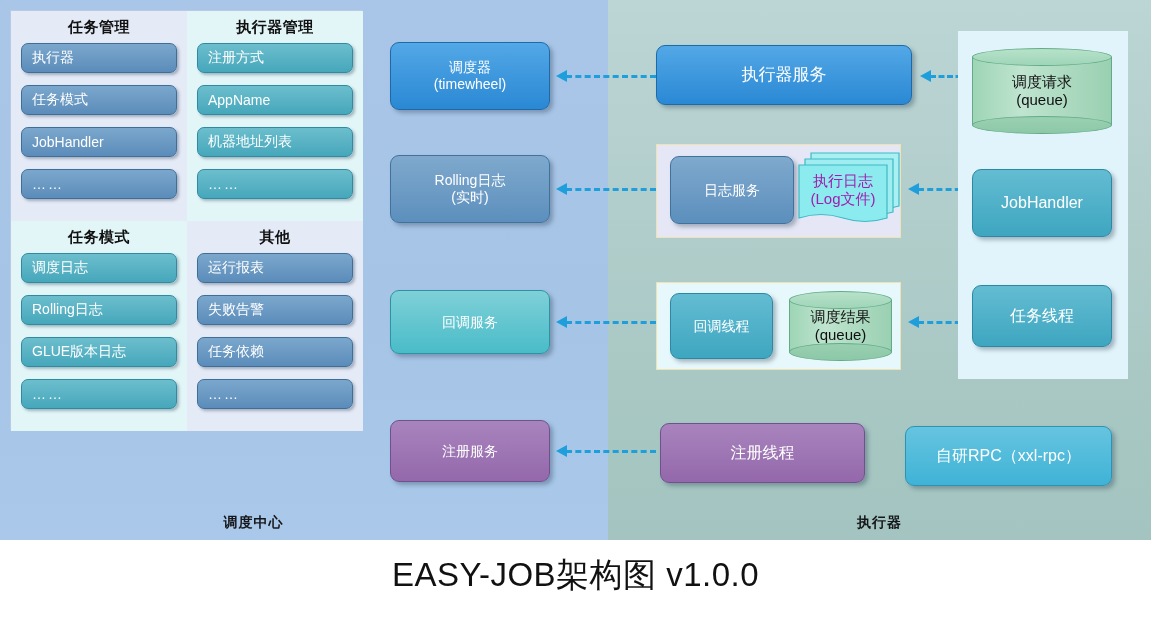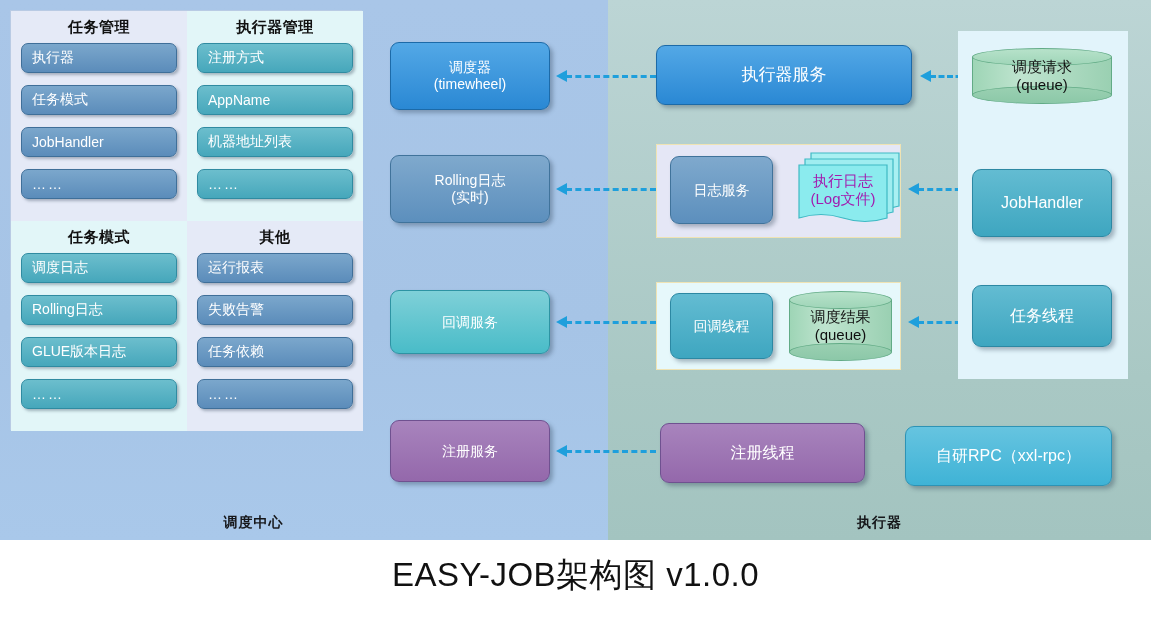--- a/index.html
+++ b/index.html
@@ -239,21 +239,21 @@
   <div class="arrow" style="left:908px;top:316px;width:62px;">
     <div class="head"></div>
       <div class="line"></div>
   </div>
 
   <div class="node n-blue" style="left:656px;top:45px;width:256px;height:60px;font-size:17px;">
     <span>执行器服务</span>
   </div>
 
   <div class="frame" id="log-frame"></div>
-  <div class="node n-steel small" style="left:670px;top:156px;width:103px;height:68px;">
+  <div class="node n-steel small" style="left:670px;top:156px;width:124px;height:68px;">
     <span>日志服务</span>
   </div>
   <div class="docstack" style="left:789px;top:150px;width:114px;height:82px;">
     <svg width="114" height="82" viewBox="0 0 114 82">
       <g stroke="#3fb9c4" stroke-width="1.2">
         <path d="M22,3 H110 V56 Q88,63 66,56 Q44,49 22,56 Z" fill="#a9f0f2"></path>
         <path d="M16,9 H104 V62 Q82,69 60,62 Q38,55 16,62 Z" fill="#9fedf0"></path>
         <path d="M10,15 H98 V68 Q76,75 54,68 Q32,61 10,68 Z" fill="#8bebee"></path>
       </g>
     </svg>
@@ -267,21 +267,21 @@
   </div>
   <div class="cyl" style="left:789px;top:291px;width:103px;height:70px;">
     <div class="body"></div>
     <div class="bot"></div>
     <div class="top"></div>
     <div class="cap">调度结果
 (queue)</div>
   </div>
 
   <div class="frame" id="exec-frame"></div>
-  <div class="cyl" style="left:972px;top:48px;width:140px;height:56px;">
+  <div class="cyl" style="left:972px;top:48px;width:140px;height:86px;">
     <div class="body"></div>
     <div class="bot"></div>
     <div class="top"></div>
     <div class="cap">调度请求
 (queue)</div>
   </div>
   <div class="node n-teal2" style="left:972px;top:169px;width:140px;height:68px;font-size:16px;">
     <span>JobHandler</span>
   </div>
   <div class="node n-teal2" style="left:972px;top:285px;width:140px;height:62px;font-size:16px;">

